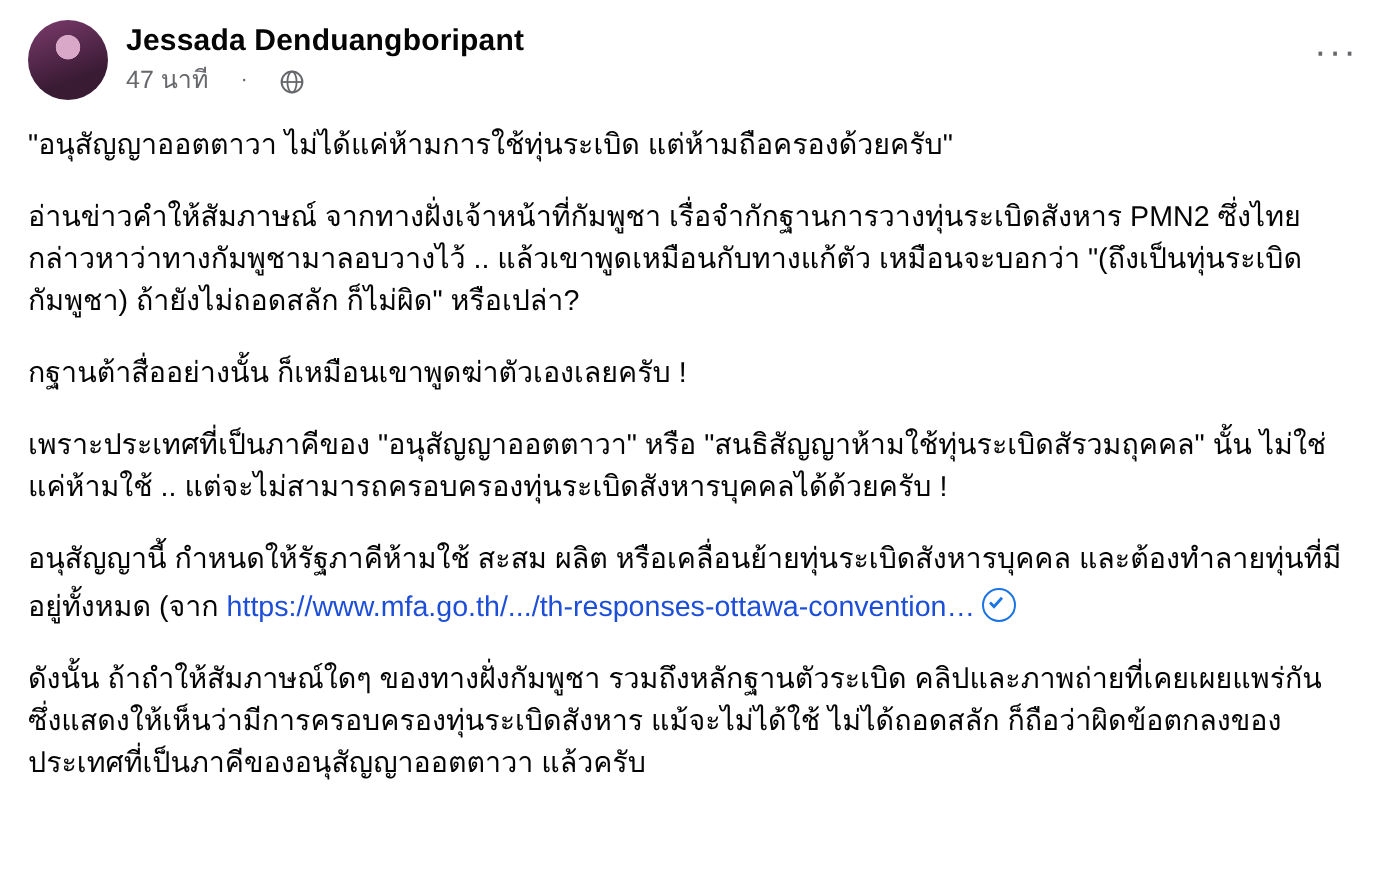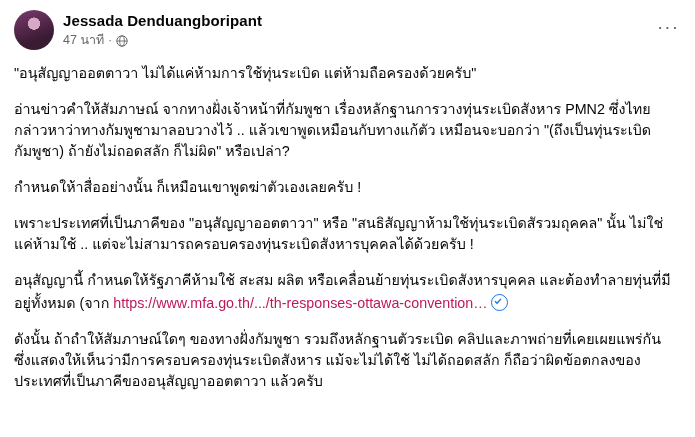--- a/index.html
+++ b/index.html
@@ -45,21 +45,21 @@
   .author {
     font-size: 15px;
     font-weight: bold;
     line-height: 19px;
     color: #050505;
     letter-spacing: 0.1px;
   }
   .meta {
     display: flex;
     align-items: center;
-    gap: 4px;
+    gap: 16px;
     font-size: 12.5px;
     color: #65676b;
     line-height: 16px;
     margin-top: 2px;
   }
   .meta .dot {
     font-size: 11px;
     line-height: 16px;
   }
   .globe-icon {
@@ -85,21 +85,21 @@
     line-height: 21px;
     color: #050505;
   }
   .post-body p {
     margin: 0 0 15px 0;
   }
   .post-body p:last-child {
     margin-bottom: 0;
   }
   .link {
-    color: #be185d;
+    color: #1d4ed8;
     text-decoration: none;
     cursor: pointer;
   }
   .check-badge {
     display: inline-block;
     width: 15px;
     height: 15px;
     border-radius: 50%;
     border: 1.4px solid #1b74e4;
     color: #1b74e4;
@@ -128,22 +128,22 @@
             <line x1="0.9" y1="6" x2="11.1" y2="6" stroke="#65676b" stroke-width="0.9"></line>
           </svg>
         </span>
       </div>
     </div>
     <div class="menu-dots">···</div>
   </div>
 
   <div class="post-body">
     <p>"อนุสัญญาออตตาวา ไม่ได้แค่ห้ามการใช้ทุ่นระเบิด แต่ห้ามถือครองด้วยครับ"</p>
-    <p>อ่านข่าวคำให้สัมภาษณ์ จากทางฝั่งเจ้าหน้าที่กัมพูชา เรื่องหลักฐานการวางทุ่นระเบิดสังหาร PMN2 ซึ่งไทยกล่าวหาว่าทางกัมพูชามาลอบวางไว้ .. แล้วเขาพูดเหมือนกับทางแก้ตัว เหมือนจะบอกว่า "(ถึงเป็นทุ่นระเบิดกัมพูชา) ถ้ายังไม่ถอดสลัก ก็ไม่ผิด" หรือเปล่า?</p>
-    <p>กำหนดให้าสื่ออย่างนั้น ก็เหมือนเขาพูดฆ่าตัวเองเลยครับ !</p>
+    <p>อ่านข่าวคำให้สัมภาษณ์ จากทางฝั่งเจ้าหน้าที่กัมพูชา เรื่อจำกักฐานการวางทุ่นระเบิดสังหาร PMN2 ซึ่งไทยกล่าวหาว่าทางกัมพูชามาลอบวางไว้ .. แล้วเขาพูดเหมือนกับทางแก้ตัว เหมือนจะบอกว่า "(ถึงเป็นทุ่นระเบิดกัมพูชา) ถ้ายังไม่ถอดสลัก ก็ไม่ผิด" หรือเปล่า?</p>
+    <p>กฐานต้าสื่ออย่างนั้น ก็เหมือนเขาพูดฆ่าตัวเองเลยครับ !</p>
     <p>เพราะประเทศที่เป็นภาคีของ "อนุสัญญาออตตาวา" หรือ "สนธิสัญญาห้ามใช้ทุ่นระเบิดสัรวมถุคคล" นั้น ไม่ใช่แค่ห้ามใช้ .. แต่จะไม่สามารถครอบครองทุ่นระเบิดสังหารบุคคลได้ด้วยครับ !</p>
     <p><span>อนุสัญญานี้ กำหนดให้รัฐภาคีห้ามใช้ สะสม ผลิต หรือเคลื่อนย้ายทุ่นระเบิดสังหารบุคคล และต้องทำลายทุ่นที่มีอยู่ทั้งหมด (จาก </span><a class="link">https://www.mfa.go.th/.../th-responses-ottawa-convention…</a><span class="check-badge"><svg width="12" height="12" viewBox="0 0 12 12">
             <polyline points="3,6.3 5,8.3 9,3.9" fill="none" stroke="#1b74e4" stroke-width="1.4"></polyline>
           </svg></span></p>
     <p>ดังนั้น ถ้าถำให้สัมภาษณ์ใดๆ ของทางฝั่งกัมพูชา รวมถึงหลักฐานตัวระเบิด คลิปและภาพถ่ายที่เคยเผยแพร่กัน ซึ่งแสดงให้เห็นว่ามีการครอบครองทุ่นระเบิดสังหาร แม้จะไม่ได้ใช้ ไม่ได้ถอดสลัก ก็ถือว่าผิดข้อตกลงของประเทศที่เป็นภาคีของอนุสัญญาออตตาวา แล้วครับ</p>
 
   </div>
 
 </div>
 

